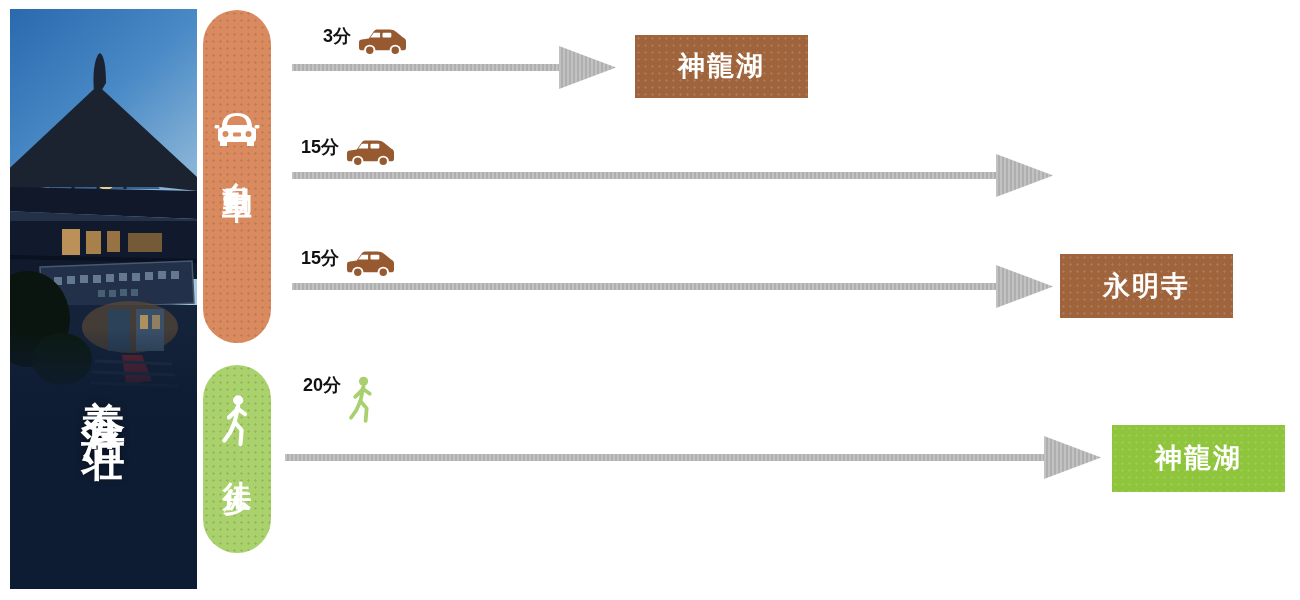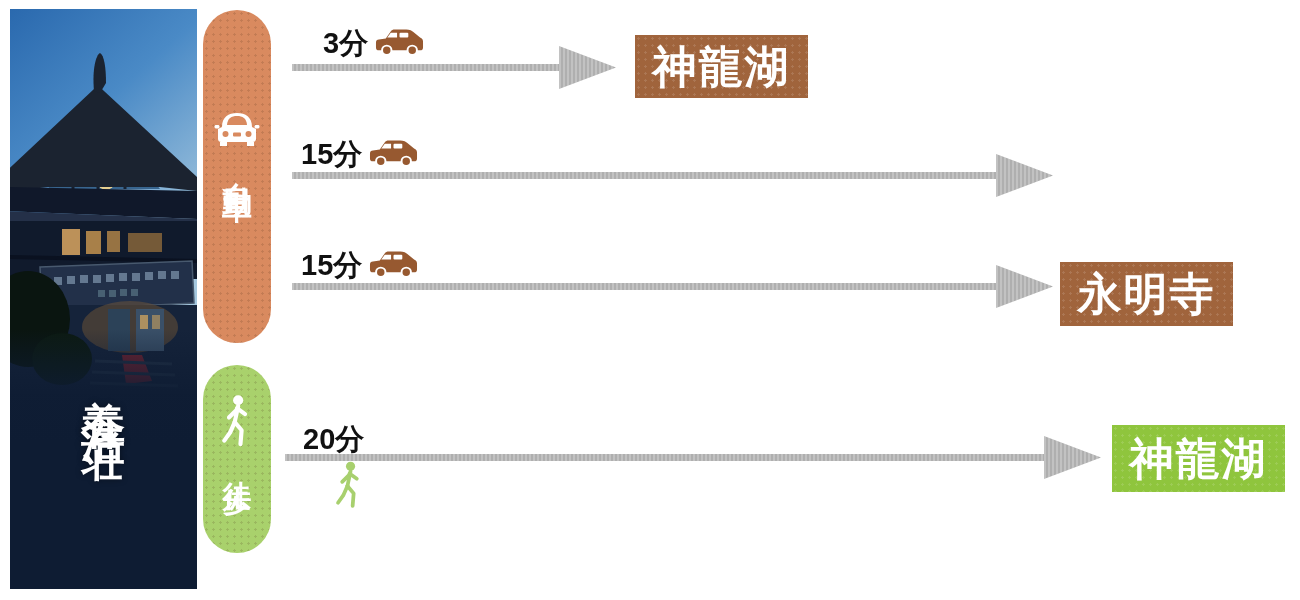--- a/index.html
+++ b/index.html
@@ -43,22 +43,22 @@
   .pill-label {
     position:relative; z-index:1;
     writing-mode:vertical-rl; text-orientation:upright;
     color:#fff; font-weight:bold; letter-spacing:5px; line-height:1;
   }
   .pill-car  .pill-label { font-size:30px; margin-top:12px; }
   .pill-walk .pill-label { font-size:29px; margin-top:8px; }
 
   
   .row-label {
-    position:absolute; display:flex; align-items:flex-end; gap:7px;
-    color:#111; font-size:29px; font-weight:bold; line-height:1.05;
+    position:absolute; display:flex; gap:7px;
+    color:#111; font-size:18px; font-weight:bold; line-height:1.05;
     white-space:nowrap;
   }
   .car-side-icon { width:49px; height:31px; display:block; }
   .walk-row-icon { width:29px; height:48px; display:block; margin-bottom:-2px; }
 
   .shaft { position:absolute; height:7px; background:var(--arrow,#b8b8b8); }
   .shaft::after {
     content:""; position:absolute; inset:0;
     background:repeating-linear-gradient(90deg, rgba(255,255,255,.14) 0 2px, rgba(0,0,0,.05) 2px 4px);
   }
@@ -66,21 +66,21 @@
     position:absolute; width:57px; height:43px; background:var(--arrow,#b8b8b8);
     clip-path:polygon(0 0, 100% 50%, 0 100%);
   }
   .head::after {
     content:""; position:absolute; inset:0;
     background:repeating-linear-gradient(90deg, rgba(255,255,255,.14) 0 2px, rgba(0,0,0,.05) 2px 4px);
   }
 
   .dest {
     position:absolute; display:flex; align-items:center; justify-content:center;
-    background:var(--accent); color:#fff; font-size:44px; font-weight:bold;
+    background:var(--accent); color:#fff; font-size:27px; font-weight:bold;
     letter-spacing:2px; line-height:1;
   }
   .dest::after {
     content:""; position:absolute; inset:0;
     background-image:radial-gradient(rgba(255,255,255,.12) 1px, transparent 1.4px);
     background-size:7px 7px; pointer-events:none;
   }
   .dest span { position:relative; z-index:1; }
 
   
@@ -90,23 +90,23 @@
   .r1-dest  { left:635px; top:35px;  width:173px; height:63px; }
 
   .r2-label { left:301px; top:138px; }
   .r2-shaft { left:292px; top:172px; width:704px; }
   .r2-head  { left:996px; top:154px; }
   .r2-dest  { left:1060px; top:143px; width:173px; height:65px; }
 
   .r3-label { left:301px; top:249px; }
   .r3-shaft { left:292px; top:283px; width:704px; }
   .r3-head  { left:996px; top:265px; }
-  .r3-dest  { left:1060px; top:254px; width:173px; height:64px;margin-top:8px; }
-
-  .r4-label { left:303px; top:424px;flex-direction:column; }
+  .r3-dest  { left:1060px; top:254px; width:173px; height:64px; }
+
+  .r4-label { left:303px; top:376px; }
   .r4-shaft { left:285px; top:454px; width:759px; }
   .r4-head  { left:1044px; top:436px; }
   .r4-dest  { left:1112px; top:425px; width:173px; height:67px; }
 </style>
 </head>
 <body>
 
 <div class="canvas">
 
   <div class="photo">

